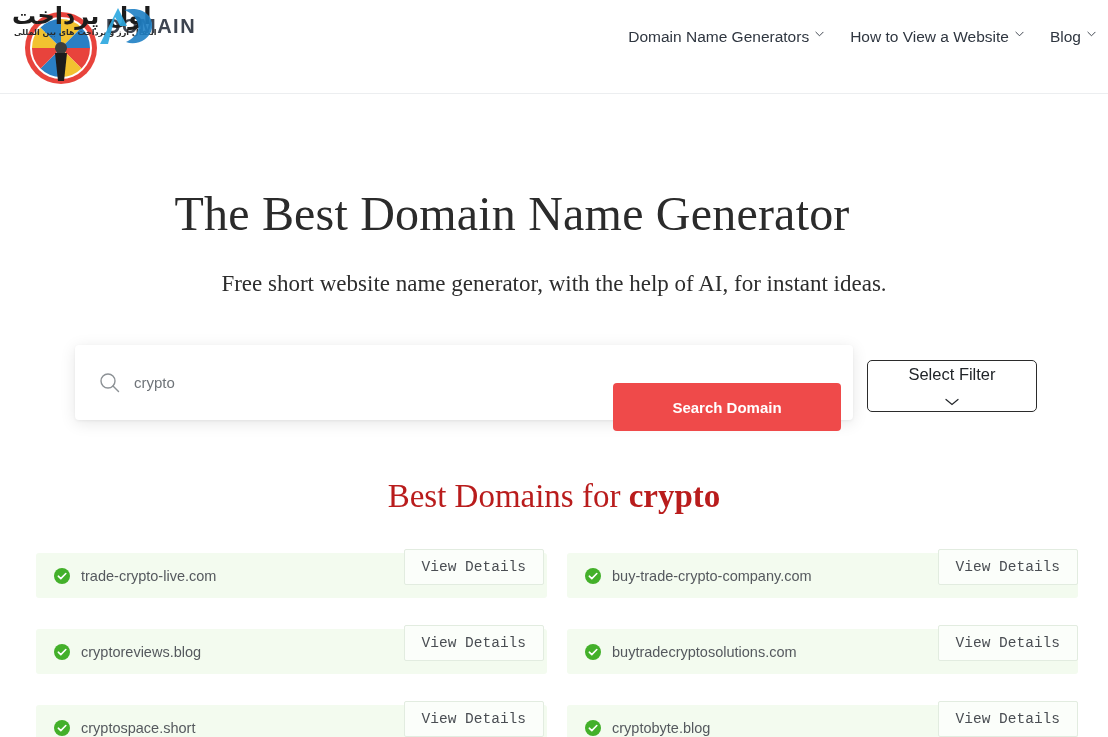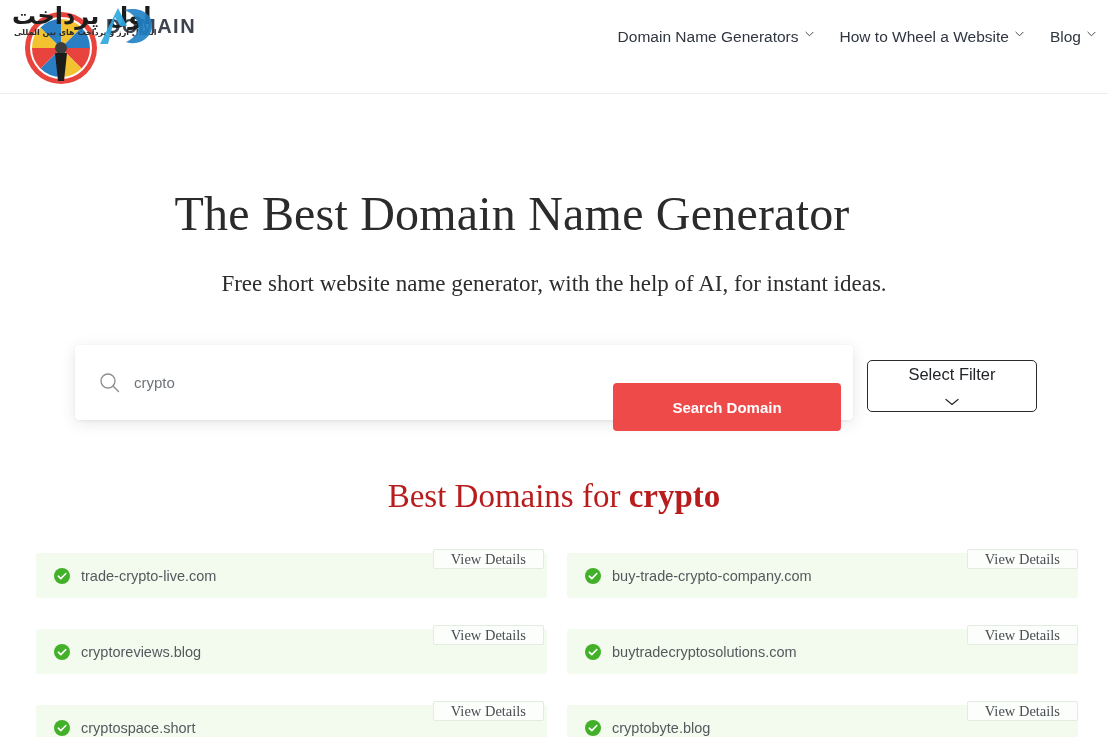--- a/index.html
+++ b/index.html
@@ -115,24 +115,24 @@
     background:#f3fbef; border-radius:3px;
     display:flex; align-items:center; margin-bottom:31px;
   }
   .check-icon { width:16px; height:16px; margin-left:18px; flex:0 0 auto; }
   .res-domain {
     margin-left:11px; font-size:14.5px; color:#55595e;
     font-family:"Liberation Sans", sans-serif; white-space:nowrap;
   }
   .view-btn {
     position:absolute; right:3px; top:-4px;
-    height:20px; padding:0 17px;
+    height:36px; padding:0 17px;
     background:#fbfefa; border:1px solid #e2ece0; border-radius:2px;
     font-size:14.5px; color:#4a4e53;
-    font-family:Liberation Serif, serif; cursor:pointer;
+    font-family:Liberation Mono, monospace; cursor:pointer;
     display:flex; align-items:center; justify-content:center;
     white-space:nowrap;
   }
   #col-right .view-btn { right:0px; }
 </style>
 </head>
 <body>
 
 <div id="page">
 
@@ -178,21 +178,21 @@
     <nav id="nav">
       <div class="nav-item">
         <span>Domain Name Generators</span>
         <span class="chev">
           <svg viewBox="0 0 10 6" width="9" height="6">
               <path d="M1 1 L5 5 L9 1" stroke="#2f3640" stroke-width="1" fill="none" stroke-linecap="round"></path>
             </svg>
         </span>
       </div>
       <div class="nav-item">
-        <span>How to Wheel a Website</span>
+        <span>How to View a Website</span>
         <span class="chev">
           <svg viewBox="0 0 10 6" width="9" height="6">
               <path d="M1 1 L5 5 L9 1" stroke="#2f3640" stroke-width="1" fill="none" stroke-linecap="round"></path>
             </svg>
         </span>
       </div>
       <div class="nav-item">
         <span>Blog</span>
         <span class="chev">
           <svg viewBox="0 0 10 6" width="9" height="6">

